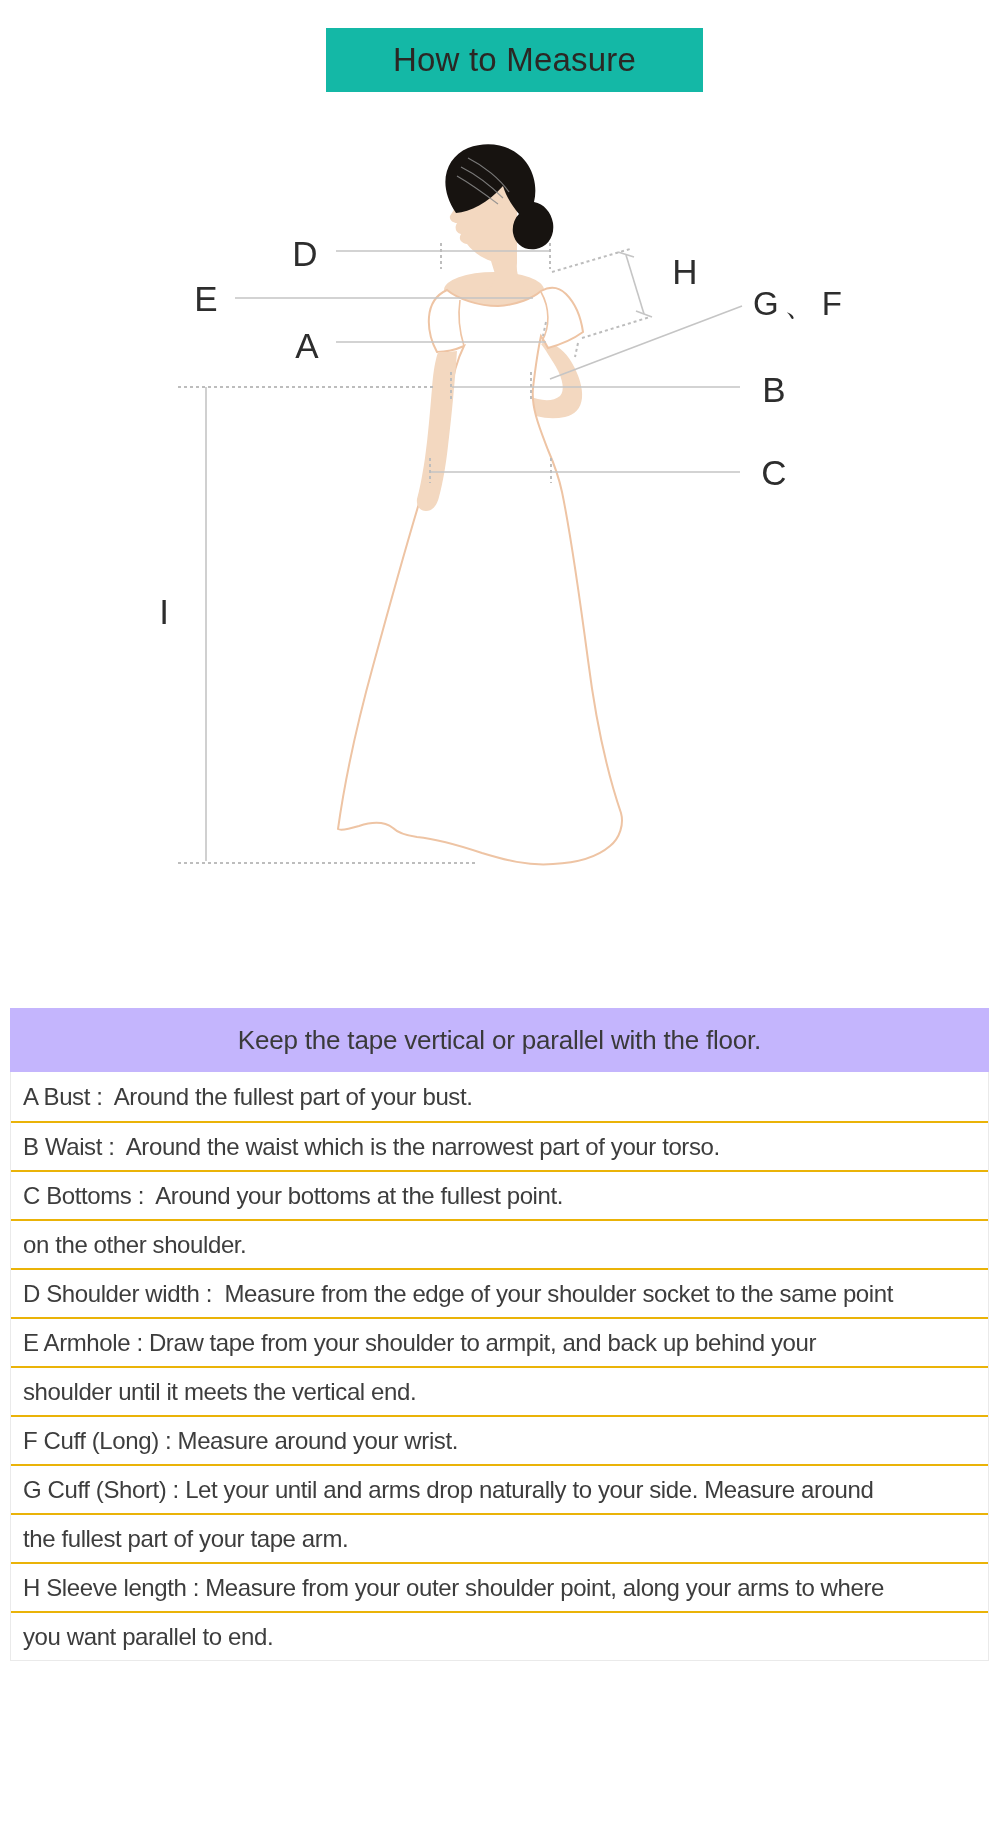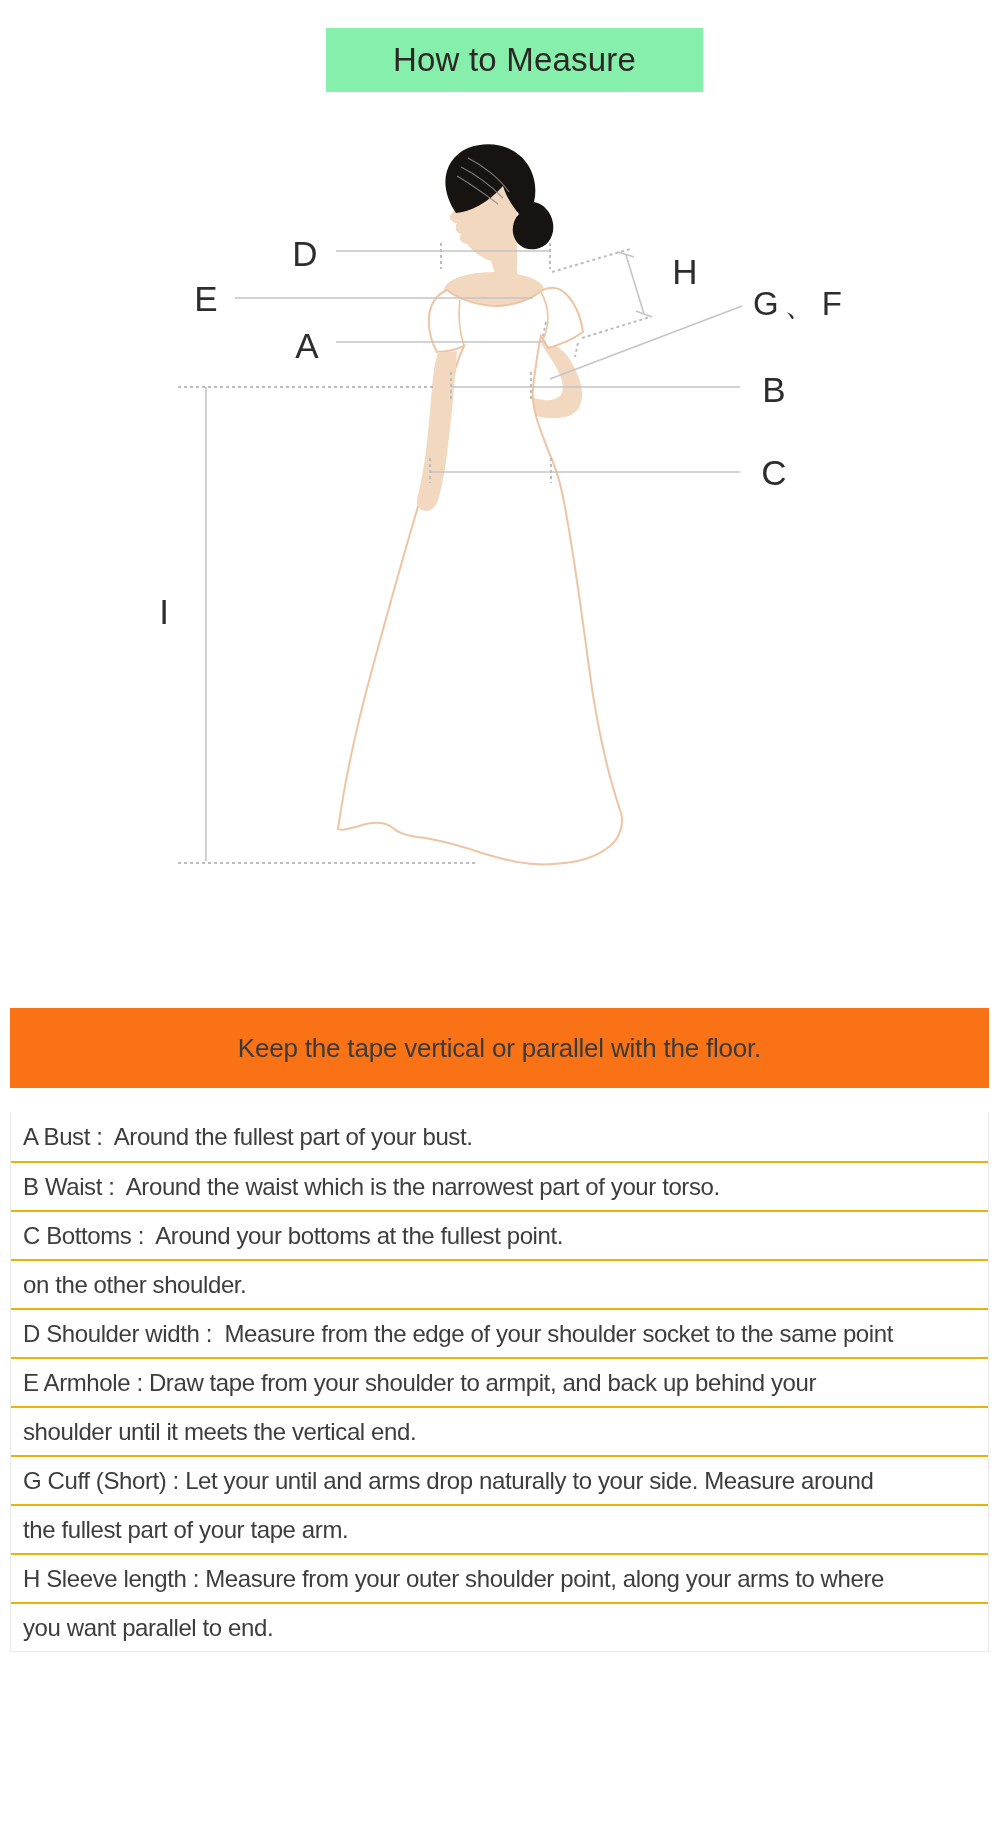--- a/index.html
+++ b/index.html
@@ -4,37 +4,37 @@
 <style>
   html,body{margin:0;padding:0;background:#ffffff;}
   body{
     width:996px;height:1848px;position:relative;overflow:hidden;
     font-family:"Liberation Sans","DejaVu Sans",sans-serif;
     -webkit-font-smoothing:antialiased;
   }
   
   .title-banner{
     position:absolute;left:326px;top:28px;width:377px;height:64px;
-    background:#86efac;display:flex;align-items:center;justify-content:center;
+    background:#14b8a6;display:flex;align-items:center;justify-content:center;
     font-size:33px;font-weight:300;color:#2b2724;letter-spacing:0.2px;
   }
   
   .figure-wrap{position:absolute;left:0;top:0;width:996px;height:1008px;}
   svg text.mlabel{
     font-family:"Liberation Sans","DejaVu Sans",sans-serif;
     font-size:35px;font-weight:300;fill:#2d2d2d;
   }
   svg text.mlabel.gf{font-size:33px;letter-spacing:5px;}
   
   .size-table{position:absolute;left:10px;top:1008px;width:979px;}
   .size-table .thead{
-    height:80px;background:#f97316;display:flex;align-items:center;justify-content:center;
+    height:64px;background:#c4b5fd;display:flex;align-items:center;justify-content:center;
     font-size:26px;color:#3a3a3a;letter-spacing:-0.2px;
   }
-  .size-table .tbody{border:1px solid #eaeaea;border-top:none;margin-top:24px;}
+  .size-table .tbody{border:1px solid #eaeaea;border-top:none;}
   .size-table .trow{
     height:49px;display:flex;align-items:center;
     padding-left:12px;box-sizing:border-box;
     font-size:24px;color:#3d3d3d;letter-spacing:-0.4px;
     white-space:pre;overflow:hidden;
     border-top:2px solid #eab308;
   }
   .size-table .trow:first-child{border-top:none;}
 </style>
 </head>
@@ -143,18 +143,19 @@
 <div class="size-table">
   <div class="thead">Keep the tape vertical or parallel with the floor.</div>
   <div class="tbody">
     <div class="trow">A Bust :  Around the fullest part of your bust.</div>
     <div class="trow">B Waist :  Around the waist which is the narrowest part of your torso.</div>
     <div class="trow">C Bottoms :  Around your bottoms at the fullest point.</div>
     <div class="trow">on the other shoulder.</div>
     <div class="trow">D Shoulder width :  Measure from the edge of your shoulder socket to the same point</div>
     <div class="trow">E Armhole : Draw tape from your shoulder to armpit, and back up behind your</div>
     <div class="trow">shoulder until it meets the vertical end.</div>
+    <div class="trow">F Cuff (Long) : Measure around your wrist.</div>
     <div class="trow">G Cuff (Short) : Let your until and arms drop naturally to your side. Measure around</div>
     <div class="trow">the fullest part of your tape arm.</div>
     <div class="trow">H Sleeve length : Measure from your outer shoulder point, along your arms to where</div>
     <div class="trow">you want parallel to end.</div>
   </div>
 </div>
 
 </body></html>

